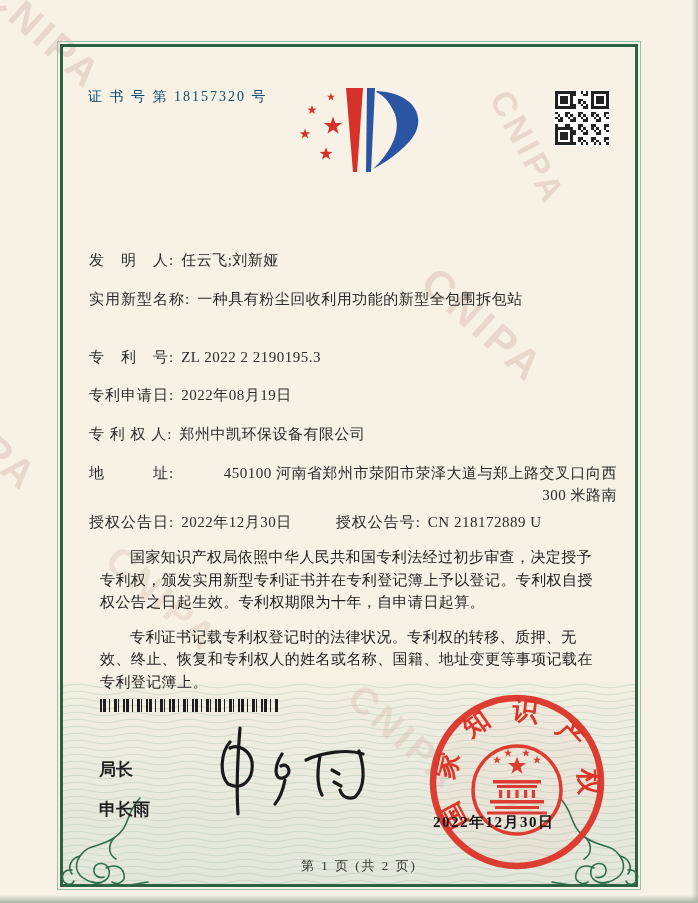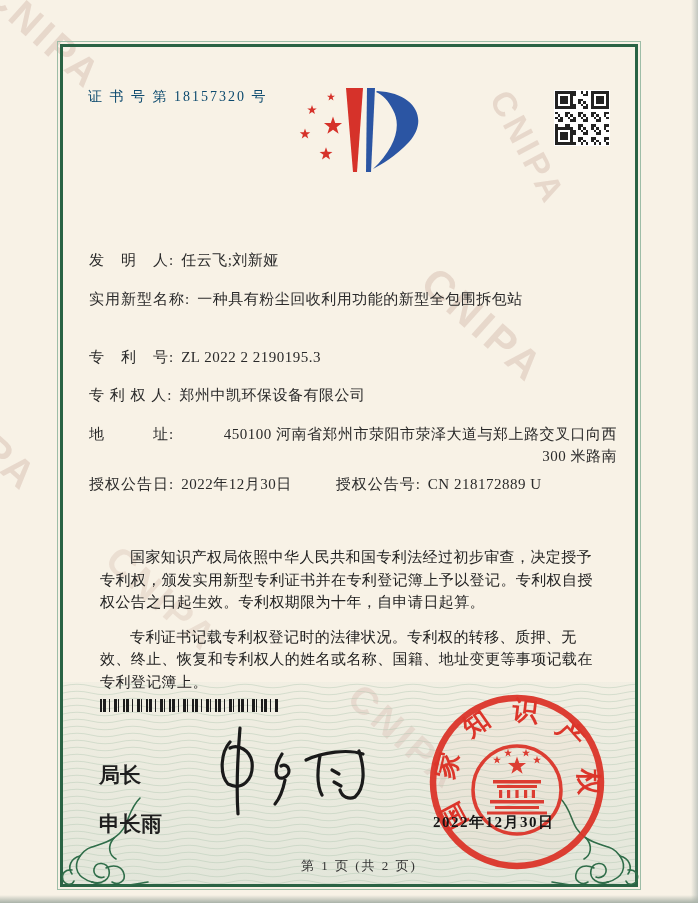--- a/index.html
+++ b/index.html
@@ -40,21 +40,21 @@
   
   .bodytext{position:absolute;left:88px;top:534px;width:528px;font-size:15px;line-height:1.5;letter-spacing:0.4px;color:#222;}
   .bodytext p{margin:12px;text-indent:2em;}
   
   .band{position:absolute;left:63px;right:63px;top:682px;bottom:17px;
         background:linear-gradient(180deg,rgba(214,224,212,0.18),rgba(205,218,206,0.5));overflow:hidden;}
   .band svg{position:absolute;left:0;top:0;}
   .barcode{position:absolute;left:100px;top:699px;width:178px;height:13px;
     background:repeating-linear-gradient(90deg,#1c1c1c 0 2px,transparent 2px 3px,#1c1c1c 3px 6px,transparent 6px 9px,#1c1c1c 9px 10px,transparent 10px 14px,#1c1c1c 14px 17px,transparent 17px 18px,#1c1c1c 18px 19px,transparent 19px 23px);}
   .signer{position:absolute;left:99px;top:750px;font-family:"Liberation Sans","DejaVu Sans",sans-serif;
-          font-size:21px;font-weight:600;color:#1f1f1f;line-height:2.35;}
+          font-size:17px;font-weight:600;color:#1f1f1f;line-height:2.35;}
   .signature{position:absolute;left:202px;top:722px;}
   .seal{position:absolute;left:426px;top:694px;}
   .sealdate{position:absolute;left:433px;top:813px;width:130px;font-size:15px;font-weight:700;
             letter-spacing:1.5px;color:#151515;}
   .flourish{position:absolute;}
   .flourish.fl{left:50px;top:796px;}
   .flourish.fr{left:548px;top:796px;transform:scaleX(-1);}
   .footer{position:absolute;left:60px;right:60px;top:857px;text-align:center;font-size:13px;letter-spacing:2px;color:#333;padding-left:20px;}
 </style>
 </head>
@@ -350,20 +350,24 @@
     </div>
     <div class="frow first">
       <span class="flabel">实用新型名称:</span>
       <span class="fvalue">一种具有粉尘回收利用功能的新型全包围拆包站</span>
     </div>
     <div class="frow">
       <span class="flabel">专　利　号:</span>
       <span class="fvalue">ZL 2022 2 2190195.3</span>
     </div>
     <div class="frow">
+      <span class="flabel">专利申请日:</span>
+      <span class="fvalue">2022年08月19日</span>
+    </div>
+    <div class="frow">
       <span class="flabel">专 利 权 人:</span>
       <span class="fvalue">郑州中凯环保设备有限公司</span>
     </div>
     <div class="frow addr">
       <span class="flabel">地　　　址:</span>
       <span class="fvalue addr">450100 河南省郑州市荥阳市荥泽大道与郑上路交叉口向西 300 米路南</span>
     </div>
     <div class="grantrow">
       <span class="gpair">
         <span class="flabel">授权公告日:</span>

